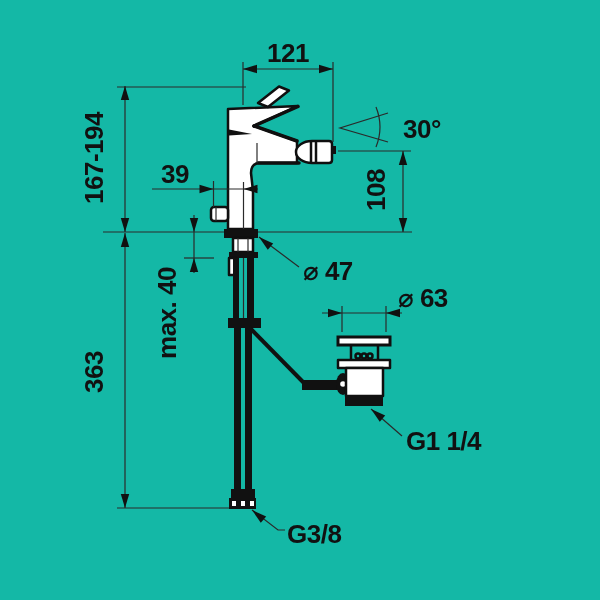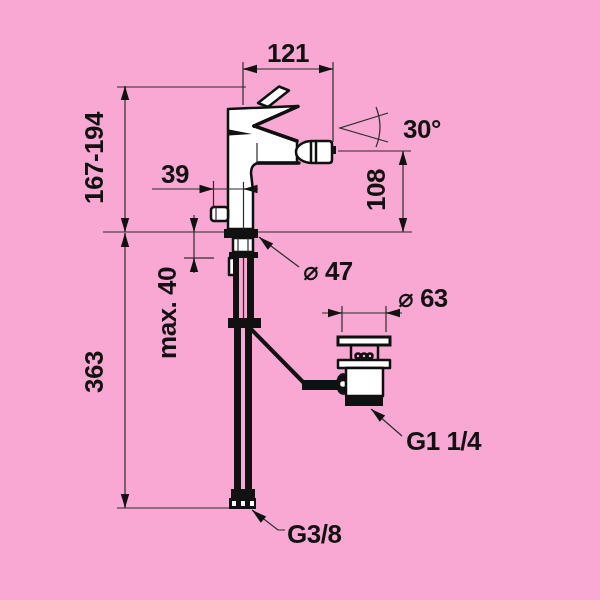--- a/index.html
+++ b/index.html
@@ -1,16 +1,16 @@
 <!DOCTYPE html>
 <html><head>
 <meta charset="utf-8">
 <style>
   html,body{margin:0;padding:0;background:#ffffff;}
-  .stage{position:relative;width:600px;height:600px;background:#f9a8d4;overflow:hidden;
+  .stage{position:relative;width:600px;height:600px;background:#14b8a6;overflow:hidden;
          font-family:"Liberation Sans","DejaVu Sans",sans-serif;}
   svg{display:block;}
   .dim-label{font-family:"Liberation Sans","DejaVu Sans",sans-serif;
              font-weight:bold;font-size:26px;fill:#111;letter-spacing:-0.5px;}
   .thin{stroke:#2a2a2a;stroke-width:1.2;fill:none;}
   .outline{stroke:#0f0f0f;stroke-width:2.5;fill:#ffffff;stroke-linejoin:round;}
   .outline-nf{stroke:#0f0f0f;stroke-width:2.5;fill:none;stroke-linejoin:round;}
   .heavy{stroke:#0f0f0f;stroke-width:3.5;fill:none;stroke-linecap:round;}
   .solid{fill:#111;stroke:none;}
   .arrow{fill:#111;stroke:none;}

